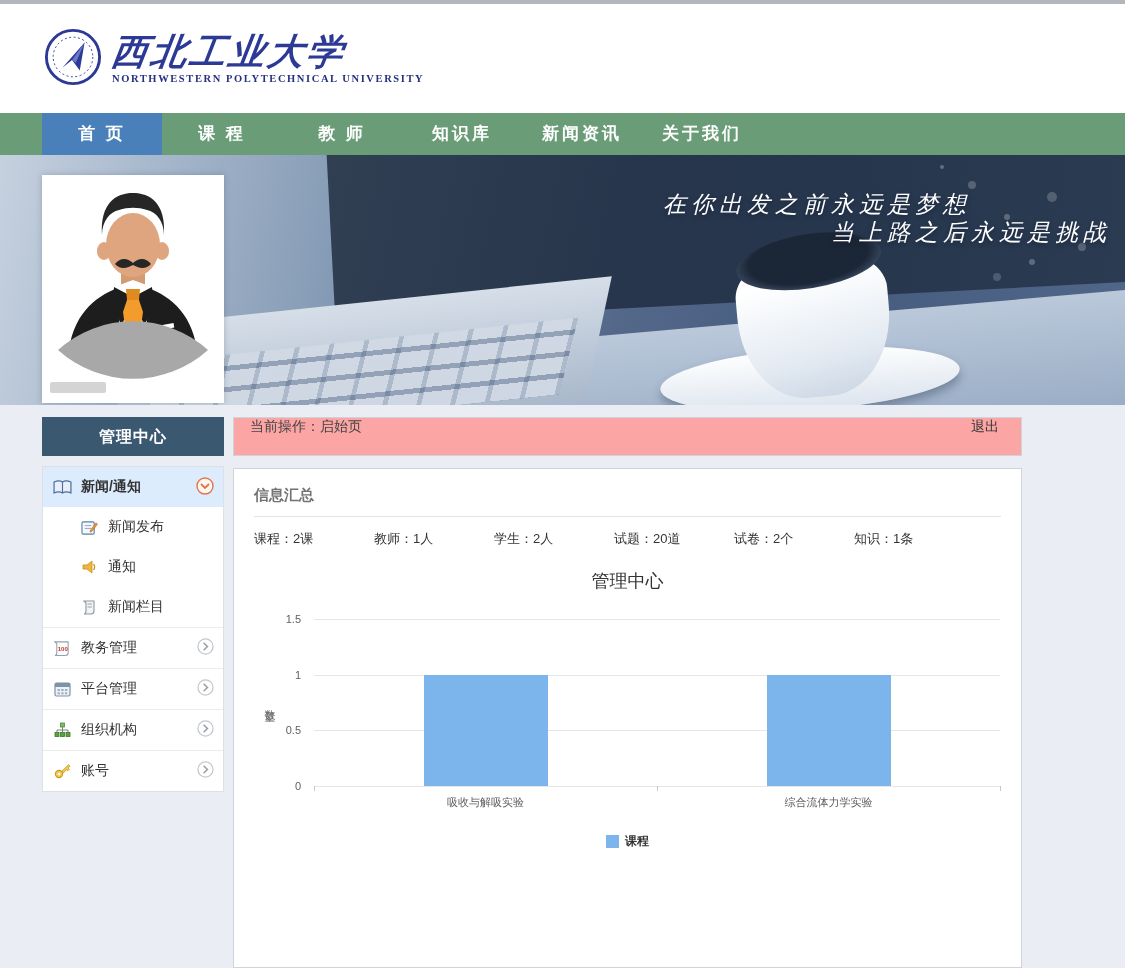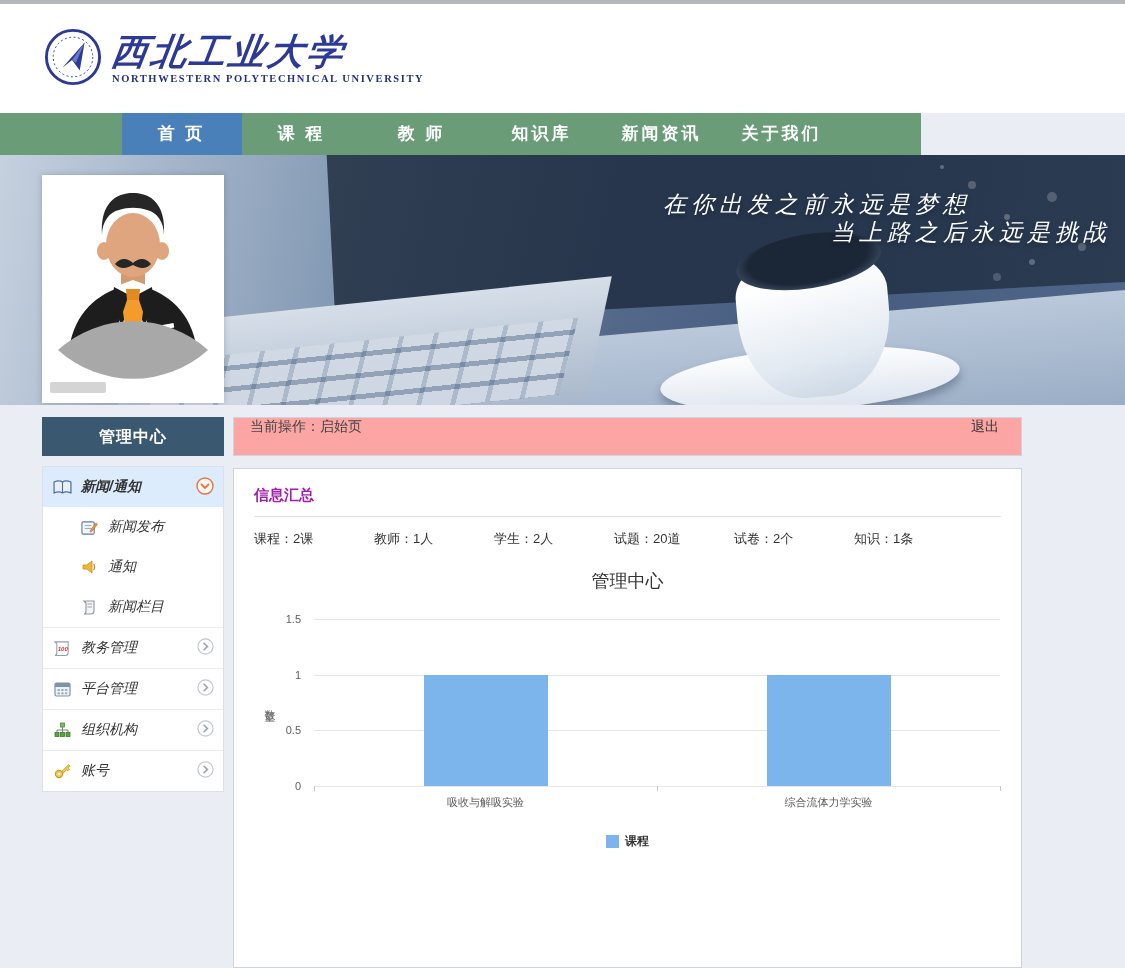--- a/index.html
+++ b/index.html
@@ -11,22 +11,22 @@
   .header{position:absolute;left:0;top:4px;width:1125px;height:109px;background:#fff;
           display:flex;align-items:center;padding-left:44px;box-sizing:border-box;}
   .logo{display:flex;align-items:center;cursor:pointer;}
   .logo-text{margin-left:10px;}
   .logo-cn{font-family:"DejaVu Serif",serif;font-style:italic;font-weight:bold;font-size:36px;
            color:#2c3a96;letter-spacing:3px;transform:skewX(-8deg);line-height:1;}
   .logo-en{font-family:"Liberation Serif",serif;font-weight:bold;font-size:10.5px;color:#26307f;
            letter-spacing:1.6px;margin-top:4px;}
 
   
-  .nav{position:absolute;left:0;top:113px;width:921px;height:42px;background:var(--nav-green,#6a9c78);
-       display:flex;padding-left:42px;box-sizing:border-box;justify-content:center;}
+  .nav{position:absolute;left:0;top:113px;width:1125px;height:42px;background:var(--nav-green,#6a9c78);
+       display:flex;padding-left:42px;box-sizing:border-box;}
   .nav-item{width:120px;text-align:center;line-height:42px;color:#fff;font-size:17px;font-weight:bold;
             letter-spacing:3px;cursor:pointer;white-space:nowrap;}
   .nav-item.active{background:var(--nav-active,#4a80b9);}
 
   
   .banner{position:absolute;left:0;top:155px;width:1125px;height:250px;overflow:hidden;
           background:linear-gradient(100deg,#c6d1df 0%,#a4b5ca 15%,#7b92ae 35%,#54688a 55%,#455c7e 72%,#51678a 100%);}
   .b-window-dark{position:absolute;left:330px;top:-40px;width:900px;height:185px;
           background:linear-gradient(95deg,rgba(24,36,54,.78),rgba(38,54,76,.88));transform:rotate(-3deg);}
   .b-droplets{position:absolute;left:940px;top:10px;width:4px;height:4px;border-radius:50%;background:rgba(255,255,255,.28);
@@ -61,37 +61,37 @@
           box-shadow:0 0 6px rgba(40,55,80,.25);}
   .watermark{position:absolute;left:8px;bottom:10px;width:56px;height:11px;background:#cfcfcf;
           border-radius:2px;opacity:.9;}
 
   
   .side-title{position:absolute;left:42px;top:417px;width:182px;height:39px;box-sizing:border-box;
           background:var(--sidebar-header,#3b5871);color:#fff;font-weight:bold;font-size:16px;
           text-align:center;line-height:39px;letter-spacing:1px;}
   .side-menu{position:absolute;left:42px;top:466px;width:182px;background:#fff;
           border:1px solid #dde1e7;box-sizing:border-box;}
-  .srow{display:flex;align-items:center;height:40px;padding:0 9px;cursor:pointer;font-size:14px;color:#333;font-style:italic;}
+  .srow{display:flex;align-items:center;height:40px;padding:0 9px;cursor:pointer;font-size:14px;color:#333;}
   .srow + .srow{border-top:1px solid #ececec;}
   .srow.active{background:#dcecfd;font-weight:bold;}
   .srow.child{padding-left:36px;border-top:none;font-weight:normal;}
   .srow .ic{width:20px;height:18px;margin-right:9px;flex:0 0 auto;display:inline-flex;align-items:center;justify-content:center;}
   .srow .chev{margin-left:auto;}
 
   
   .topbar{position:absolute;left:233px;top:417px;width:789px;height:39px;background:#fca5a5;
           border:1px solid #cfd4da;box-sizing:border-box;display:flex;align-items:flex-start;
           font-size:14px;color:#444;}
   .topbar .cur{padding-left:16px;}
   .topbar .logout{margin-left:auto;padding-right:22px;cursor:pointer;color:#333;}
 
   .main-box{position:absolute;left:233px;top:468px;width:789px;height:500px;background:#fff;
           border:1px solid #cfd4da;box-sizing:border-box;}
-  .sum-title{font-size:15px;font-weight:bold;color:#a21caf;padding:17px 0 11px 20px;}
+  .sum-title{font-size:15px;font-weight:bold;color:#737373;padding:17px 0 11px 20px;}
   .sum-divider{border-bottom:1px solid #e3e3e3;margin:0 20px;}
   .stats{display:flex;margin:13px 20px 0 20px;font-size:13px;color:#333;}
   .stats .stat{width:120px;white-space:nowrap;}
 
   
   .chart-title{text-align:center;font-size:18px;color:#333;margin-top:21px;}
   .plot-wrap{position:relative;margin:26px 21px 0 80px;height:168px;}
   .plot{position:absolute;left:0;top:0;right:0;bottom:0;border-bottom:1px solid #c9c9c9;}
   .gridline{position:absolute;left:0;right:0;height:1px;background:#e6e6e6;}
   .ytick{position:absolute;right:calc(100% + 13px);transform:translateY(-50%);font-size:11px;color:#606060;}

